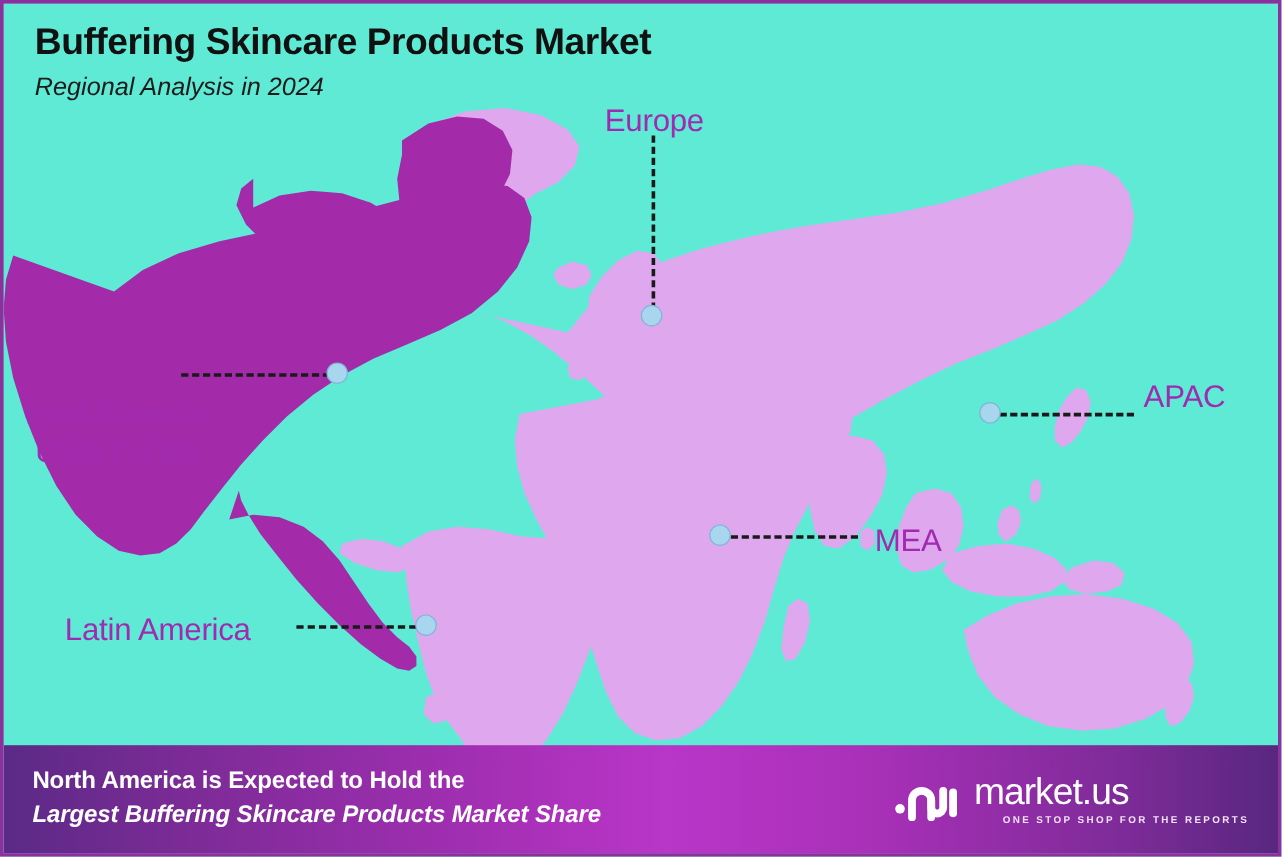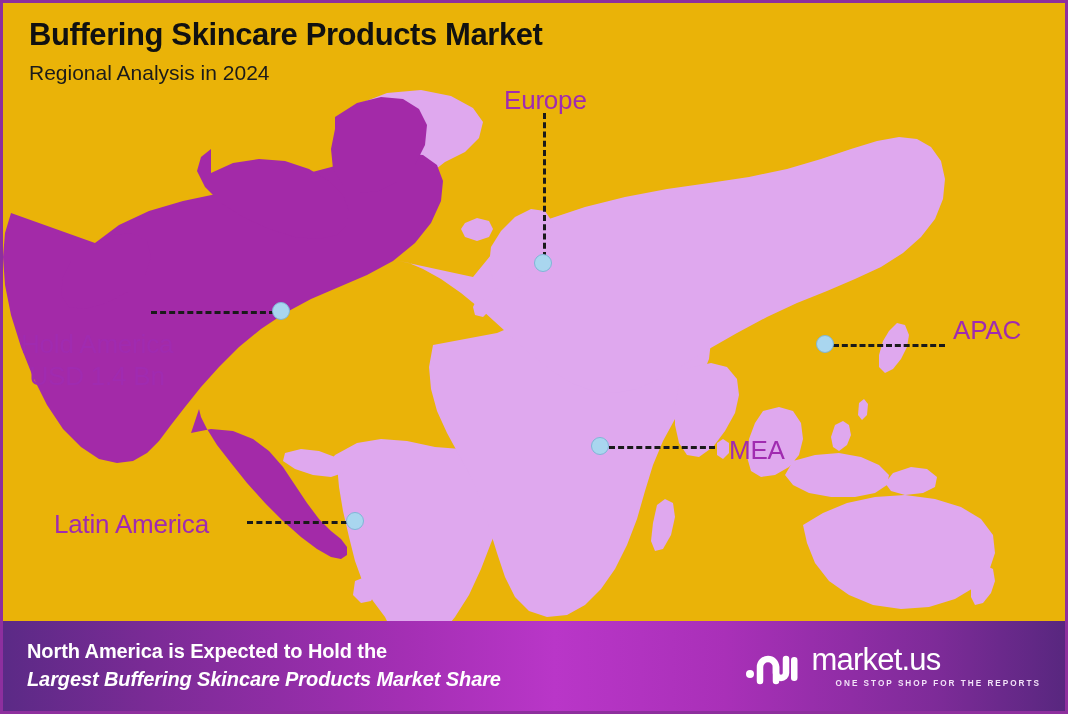--- a/index.html
+++ b/index.html
@@ -8,21 +8,21 @@
     width: 1068px;
     height: 714px;
     background: #ffffff;
     font-family: "Liberation Sans", sans-serif;
   }
 
   #infographic {
     position: relative;
     width: 1068px;
     height: 714px;
-    background: #eab308;
+    background: #5eead4;
     border: 3px solid #8e2f9e;
     overflow: hidden;
   }
 
   
   #header {
     position: absolute;
     left: 26px;
     top: 14px;
     z-index: 6;
@@ -35,20 +35,21 @@
     line-height: 1.16;
     white-space: nowrap;
   }
   #subtitle {
     margin-top: 8px;
     font-size: 21px;
     font-weight: normal;
     color: #1b1b1b;
     letter-spacing: 0px;
     white-space: nowrap;
+    font-style: italic;
   }
 
   
   #map-wrap {
     position: absolute;
     left: 0;
     top: 78px;
     width: 1062px;
     height: 545px;
     z-index: 1;

